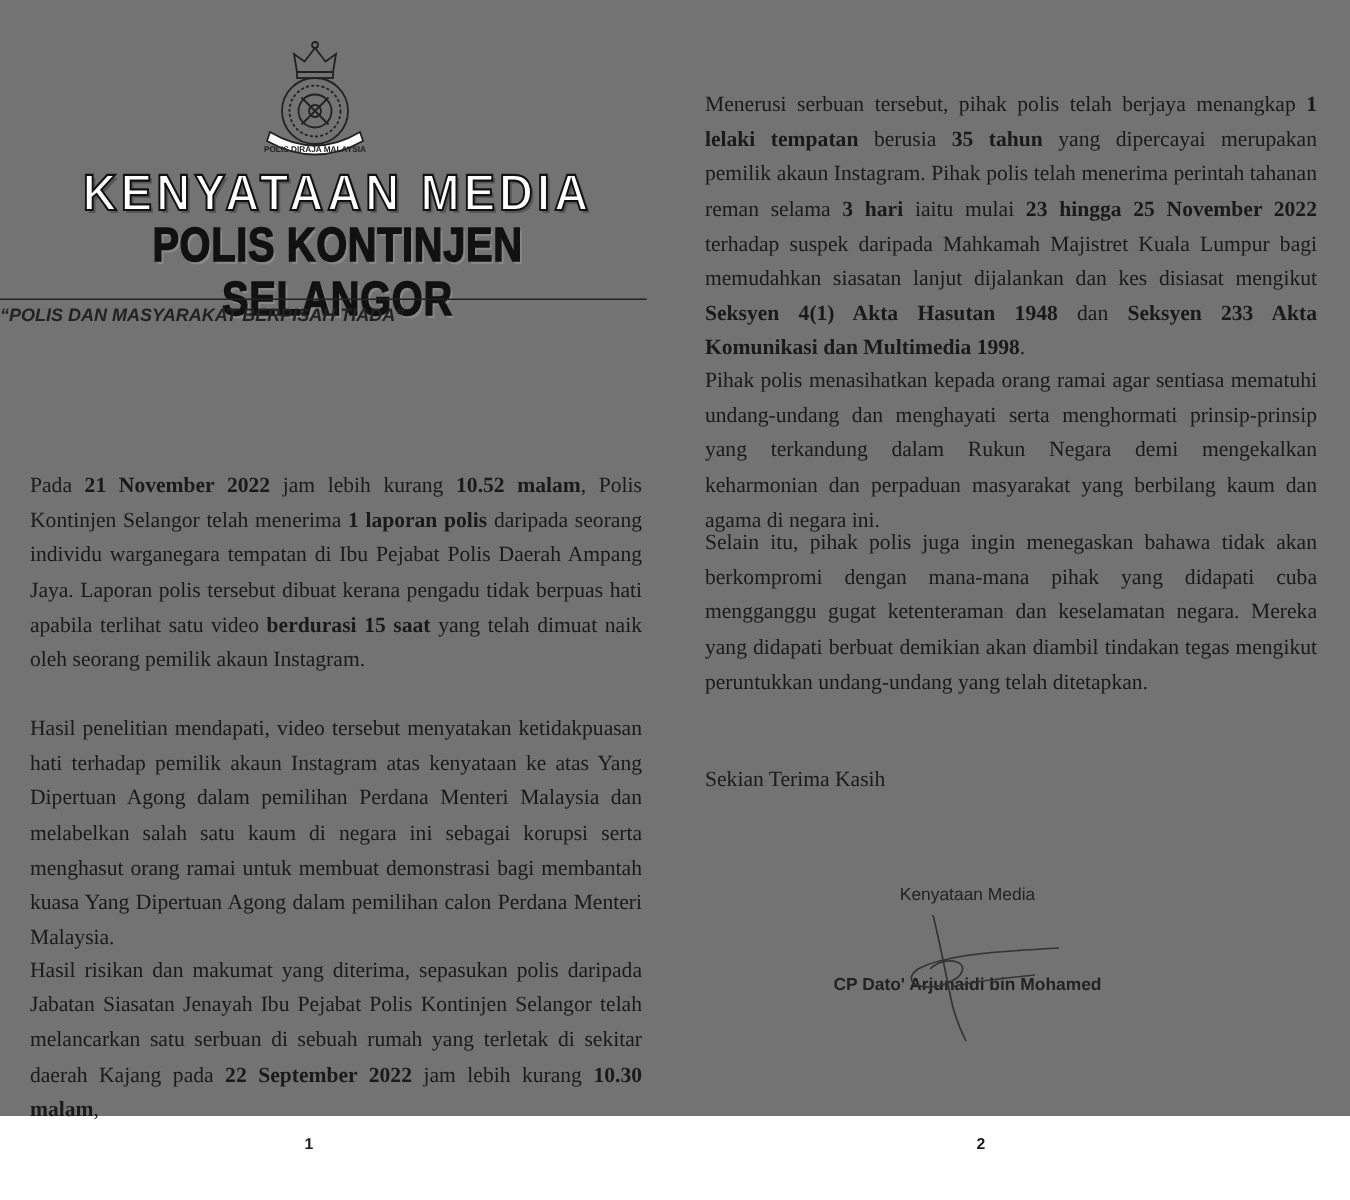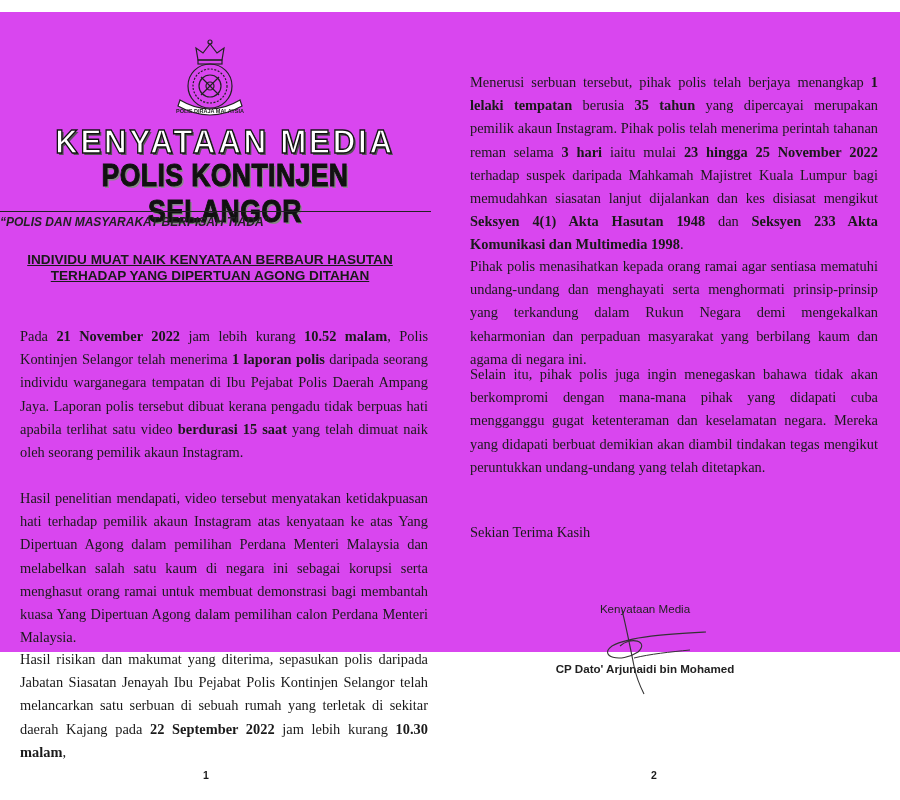--- a/index.html
+++ b/index.html
@@ -1,18 +1,18 @@
 <!DOCTYPE html>
 <html><head>
 <meta charset="utf-8">
 <style>
   html, body { margin: 0; padding: 0; background: #ffffff; }
   body { width: 900px; height: 800px; position: relative; overflow: hidden;
          font-family: "Liberation Serif", serif; color: #1a1a1a; }
-  .page { position: absolute; top: 12px; height: 640px; width: 450px; background: #d946ef; }
+  .page { position: absolute; top: 0; height: 744px; width: 450px; background: #737373; }
   #page1 { left: 0; }
   #page2 { left: 450px; }
 
   
   .logo { position: absolute; left: 170px; top: 24px; width: 80px; height: 82px; }
   .title-main { position: absolute; left: 0; width: 450px; top: 110px; text-align: center;
     font-family: "Liberation Sans", sans-serif; font-weight: bold; font-size: 34px; letter-spacing: 3px;
     color: #fff; -webkit-text-stroke: 1.4px #111; text-shadow: 2px 2px 0 #555; line-height: 38px; transform: scaleX(0.92); }
   .title-sub { position: absolute; left: 0; width: 450px; top: 145px; text-align: center;
     font-family: "Liberation Sans", sans-serif; font-weight: bold; font-size: 32px; letter-spacing: 0.5px;
@@ -57,24 +57,20 @@
       <path d="M10 64 Q40 82 70 64 L72 70 Q40 88 8 70 Z" fill="#fff"></path>
     </g>
     <text x="40" y="77" text-anchor="middle" font-family="Liberation Sans, sans-serif" font-size="5.5" font-weight="bold" fill="#222">POLIS DIRAJA MALAYSIA</text>
   </svg>
 
   <div class="title-main">KENYATAAN MEDIA</div>
   <div class="title-sub">POLIS KONTINJEN SELANGOR</div>
   <div class="rule"></div>
   <div class="motto">“POLIS DAN MASYARAKAT BERPISAH TIADA”</div>
 
-  <div class="heading">
-    <div>INDIVIDU MUAT NAIK KENYATAAN BERBAUR HASUTAN</div>
-    <div>TERHADAP YANG DIPERTUAN AGONG DITAHAN</div>
-  </div>
 
   <div class="para" style="top:313px"><span>Pada </span><b>21 November 2022</b><span> jam lebih kurang </span><b>10.52 malam</b><span>, Polis Kontinjen Selangor telah menerima </span><b>1 laporan polis</b><span> daripada seorang individu warganegara tempatan di Ibu Pejabat Polis Daerah Ampang Jaya. Laporan polis tersebut dibuat kerana pengadu tidak berpuas hati apabila terlihat satu video </span><b>berdurasi 15 saat</b><span> yang telah dimuat naik oleh seorang pemilik akaun Instagram.</span></div>
   <div class="para" style="top:475px"><span>Hasil penelitian mendapati, video tersebut menyatakan ketidakpuasan hati terhadap pemilik akaun Instagram atas kenyataan ke atas Yang Dipertuan Agong dalam pemilihan Perdana Menteri Malaysia dan melabelkan salah satu kaum di negara ini sebagai korupsi serta menghasut orang ramai untuk membuat demonstrasi bagi membantah kuasa Yang Dipertuan Agong dalam pemilihan calon Perdana Menteri Malaysia.</span></div>
   <div class="para" style="top:636px"><span>Hasil risikan dan makumat yang diterima, sepasukan polis daripada Jabatan Siasatan Jenayah Ibu Pejabat Polis Kontinjen Selangor telah melancarkan satu serbuan di sebuah rumah yang terletak di sekitar daerah Kajang pada </span><b>22 September 2022</b><span> jam lebih kurang </span><b>10.30 malam</b><span>,</span></div>
 
   <div class="pnum" style="left:203px">1</div>
 </div>
 
 <div class="page" id="page2">
   <div class="para" style="top:59px"><span>Menerusi serbuan tersebut, pihak polis telah berjaya menangkap </span><b>1 lelaki tempatan</b><span> berusia </span><b>35 tahun</b><span> yang dipercayai merupakan pemilik akaun Instagram. Pihak polis telah menerima perintah tahanan reman selama </span><b>3 hari</b><span> iaitu mulai </span><b>23 hingga 25 November 2022</b><span> terhadap suspek daripada Mahkamah Majistret Kuala Lumpur bagi memudahkan siasatan lanjut dijalankan dan kes disiasat mengikut </span><b>Seksyen 4(1) Akta Hasutan 1948</b><span> dan </span><b>Seksyen 233 Akta Komunikasi dan Multimedia 1998</b><span>.</span></div>

